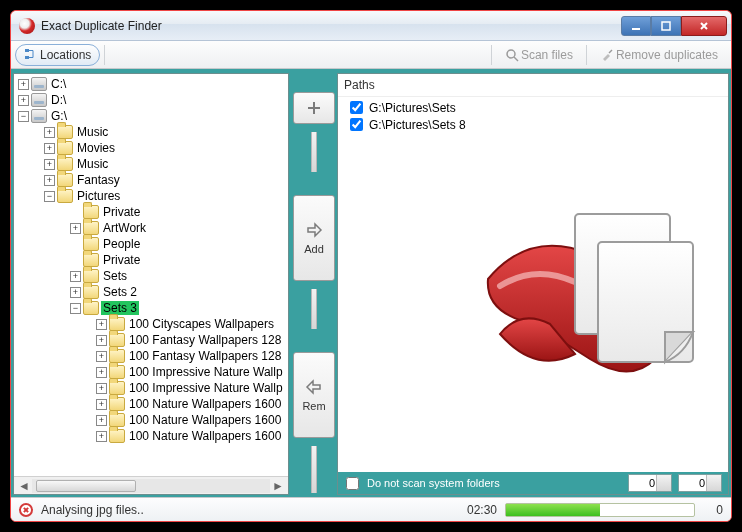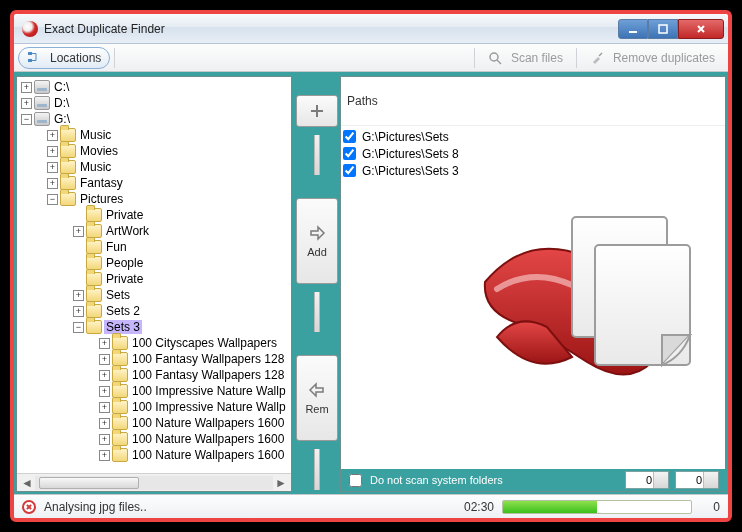--- a/index.html
+++ b/index.html
@@ -12,21 +12,21 @@
     overflow: hidden;
     display:flex;
     align-items:center;
     justify-content:center;
   }
   .window {
     width: 722px;
     height: 512px;
     margin: 10px;
     background: #fff;
-    border: 4px solid #ef4444;
+    border: 1px solid #ef4444;
     border-radius: 6px;
     box-shadow: 0 0 8px rgba(0,0,0,0.7);
     display: flex;
     flex-direction: column;
     overflow:hidden;
   }
   
   .titlebar {
     height: 30px;
     background: linear-gradient(#f7f9fb 0%, #e5ecf3 45%, #d7e2ee 46%, #e7eef6 100%);
@@ -65,21 +65,21 @@
     background: linear-gradient(#fdfdfd,#eef0f2);
     border-bottom:1px solid #c6c9cc;
     display:flex;
     align-items:center;
     padding: 0 4px;
     gap:4px;
   }
   .tbtn {
     height:22px;
     padding:0 8px;
-    display:flex;align-items:center;gap:9px;
+    display:flex;align-items:center;gap:2px;
     border:1px solid transparent;
     border-radius:11px;
     color:#333;
     cursor:default;
   }
   .tbtn.active {
     background:linear-gradient(#fefefe,#e1ebf5);
     border:1px solid #8ab0d9;
   }
   .tbtn.disabled { color:#9b9b9b; }
@@ -135,21 +135,21 @@
   }
   .drive-ico { background:linear-gradient(#f4f4f4,#c8c8c8); border:1px solid #999;border-radius:2px;position:relative;}
   .drive-ico::after{content:"";position:absolute;left:2px;right:2px;top:7px;height:3px;background:#9db5cc;border-radius:1px;}
   .fold-ico {
     background:linear-gradient(#fff4c7,#f2d77a);
     border:1px solid #c9a93f;border-radius:2px;
     position:relative;
   }
   .fold-ico::before{content:"";position:absolute;left:-1px;top:-4px;width:7px;height:4px;background:#f2d77a;border:1px solid #c9a93f;border-bottom:none;border-top-left-radius:2px;border-top-right-radius:2px;}
   .node .label { padding:0 2px;}
-  .node.selected .label { background:#c4b5fd; }
+  .node.selected .label { background:#22c55e; }
 
   .hscroll {
     height:18px;
     background:#f0f0f0;
     border-top:1px solid #d0d0d0;
     display:flex;align-items:center;
     padding:0 2px;
   }
   .hscroll .track{flex:1;height:14px;background:#e7e7e7;position:relative;}
   .hscroll .thumb{position:absolute;left:4px;top:1px;width:100px;height:12px;background:linear-gradient(#f8f8f8,#d8d8d8);border:1px solid #b0b0b0;border-radius:2px;}
@@ -185,25 +185,25 @@
   .right-pane {
     flex:1;
     background:#fff;
     border:1px solid #6b8e8e;
     margin:0 2px 2px 0;
     display:flex;flex-direction:column;
     overflow:hidden;
     position:relative;
   }
   .paths-head {
-    padding:17px 6px;
+    padding:4px 6px;
     color:#333;
     border-bottom:1px solid #eee;
   }
-  .paths-list { padding:2px 0;}
+  .paths-list { padding:2px 10px;}
   .path-row {
     display:flex;align-items:center;gap:4px;height:17px;
   }
   .path-row input[type=checkbox]{ margin:0 2px;}
 
   .watermark {
     position:absolute;
     right:18px;top:110px;
     width:230px;height:220px;
     pointer-events:none;
@@ -369,25 +369,20 @@
           <span class="label">Private</span>
         </div>
         <div class="node" style="padding-left:56px">
           <span class="expander">+</span>
           <span class="fold-ico"></span>
           <span class="label">ArtWork</span>
         </div>
         <div class="node" style="padding-left:56px">
           <span class="expander blank"></span>
           <span class="fold-ico"></span>
-          <span class="label">Fun</span>
-        </div>
-        <div class="node" style="padding-left:56px">
-          <span class="expander blank"></span>
-          <span class="fold-ico"></span>
           <span class="label">People</span>
         </div>
         <div class="node" style="padding-left:56px">
           <span class="expander blank"></span>
           <span class="fold-ico"></span>
           <span class="label">Private</span>
         </div>
         <div class="node" style="padding-left:56px">
           <span class="expander">+</span>
           <span class="fold-ico"></span>
@@ -481,24 +476,20 @@
     <div class="right-pane">
       <div class="paths-head">Paths</div>
       <div class="paths-list">
         <div class="path-row">
           <input type="checkbox" checked="" style="">
           <span>G:\Pictures\Sets</span>
         </div>
         <div class="path-row">
           <input type="checkbox" checked="" style="">
           <span>G:\Pictures\Sets 8</span>
-        </div>
-        <div class="path-row">
-          <input type="checkbox" checked="" style="">
-          <span>G:\Pictures\Sets 3</span>
         </div>
       </div>
 
       <svg class="watermark" viewBox="0 0 230 220">
         <defs>
           <linearGradient id="rg" x1="0" y1="0" x2="0" y2="1">
             <stop offset="0%" stop-color="#e34646"></stop>
             <stop offset="100%" stop-color="#9b1414"></stop>
           </linearGradient>
           <linearGradient id="pg" x1="0" y1="0" x2="0" y2="1">

